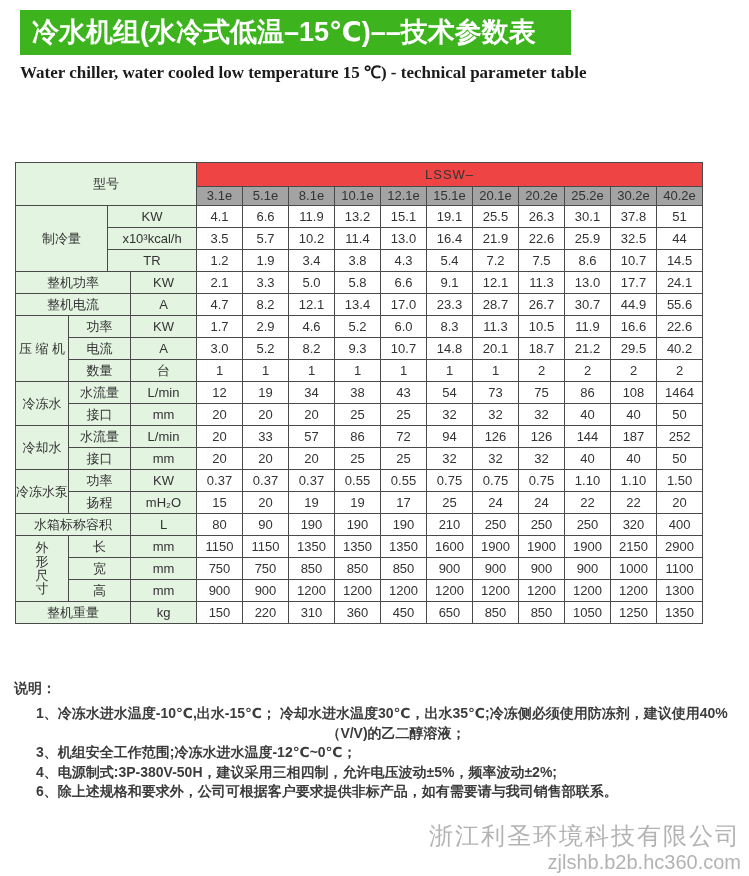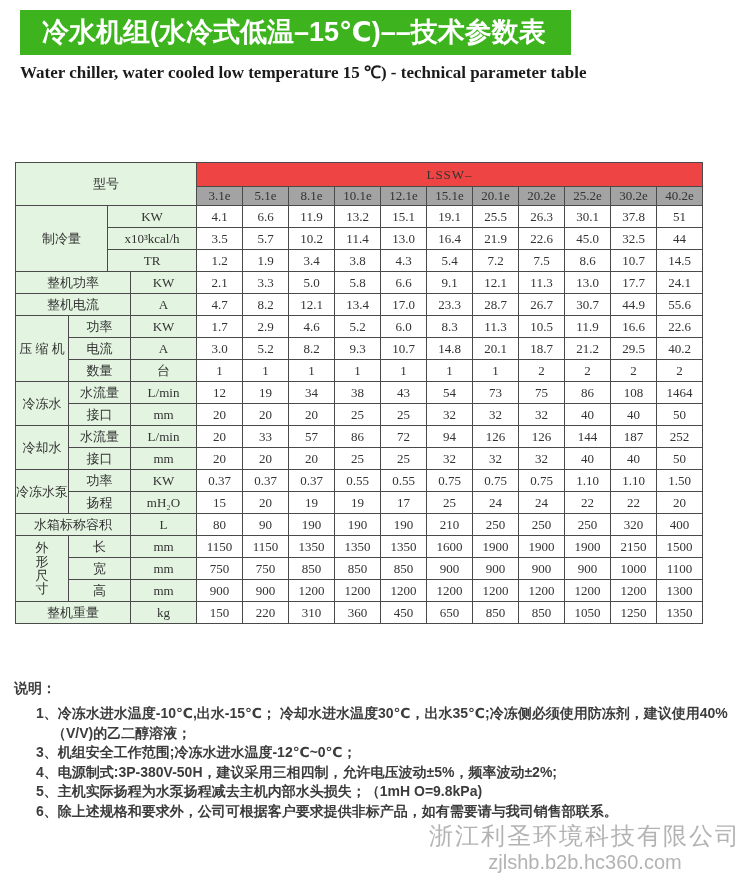--- a/index.html
+++ b/index.html
@@ -9,50 +9,50 @@
     --border:#4a4a4a;
   }
   html,body{margin:0;padding:0;}
   body{
     width:749px;height:876px;position:relative;background:#ffffff;
     font-family:"Liberation Sans","DejaVu Sans",sans-serif;overflow:hidden;
   }
   .banner{
     position:absolute;left:20px;top:10px;width:551px;height:45px;
     background:var(--banner);color:#ffffff;font-weight:bold;font-size:27px;
-    line-height:45px;padding-left:22px;box-sizing:border-box;white-space:nowrap;
+    line-height:45px;padding-left:12px;box-sizing:border-box;white-space:nowrap;
   }
   .subtitle{
     position:absolute;left:20px;top:60px;font-size:17px;font-weight:bold;
     color:#1b1b1b;white-space:nowrap;font-family:Liberation Serif, serif;
   }
   table.spec{
     position:absolute;left:15px;top:162px;width:688px;
-    border-collapse:collapse;table-layout:fixed;font-size:13px;color:#333333;font-family:Liberation Serif, serif;
+    border-collapse:collapse;table-layout:fixed;font-size:13px;color:#333333;
   }
   table.spec th,table.spec td{
     border:1px solid var(--border);text-align:center;vertical-align:middle;
     padding:0;font-weight:normal;height:21px;line-height:1.05;overflow:hidden;
   }
   table.spec thead tr.series-row th{height:23px;}
   table.spec thead tr.models-row th{height:18px;background:#a3a3a3;}
   th.hdr{background:var(--green);}
   th.series{background:#ef4444;letter-spacing:1px;}
   tr.shade td{background:var(--shade);}
   table.spec td{background:#ffffff;}
   th.vert{white-space:pre-line;line-height:1.28;}
   .notes{
     position:absolute;left:14px;top:678px;width:726px;
     font-size:14px;font-weight:bold;color:#3c3c3c;
   }
   .notes-heading{line-height:20px;margin-bottom:6px;}
   .note-line{padding-left:22px;line-height:19.5px;white-space:nowrap;}
-  .note-line.cont{padding-left:38px;}
+  .note-line.cont{padding-left:38px;text-align:center;}
   .footer{
-    position:absolute;right:8px;top:822px;text-align:center;color:#b3b3b3;
+    position:absolute;right:8px;top:822px;text-align:right;color:#b3b3b3;
   }
   .footer-company{font-size:24px;letter-spacing:2px;line-height:28px;}
   .footer-site{font-size:20px;line-height:24px;}
 </style>
 </head>
 <body>
 
 <div class="banner">
   <span>冷水机组(水冷式低温–15℃)––技术参数表</span>
 </div>
@@ -115,21 +115,21 @@
       <tr>
         <th class="hdr" colspan="2">x10³kcal/h</th>
         <td>3.5</td>
         <td>5.7</td>
         <td>10.2</td>
         <td>11.4</td>
         <td>13.0</td>
         <td>16.4</td>
         <td>21.9</td>
         <td>22.6</td>
-        <td>45.0</td>
+        <td>25.9</td>
         <td>32.5</td>
         <td>44</td>
       </tr>
       <tr class="shade">
         <th class="hdr" colspan="2">TR</th>
         <td>1.2</td>
         <td>1.9</td>
         <td>3.4</td>
         <td>3.8</td>
         <td>4.3</td>
@@ -334,21 +334,21 @@
         <td>1150</td>
         <td>1150</td>
         <td>1350</td>
         <td>1350</td>
         <td>1350</td>
         <td>1600</td>
         <td>1900</td>
         <td>1900</td>
         <td>1900</td>
         <td>2150</td>
-        <td>1500</td>
+        <td>2900</td>
       </tr>
       <tr class="shade">
         <th class="hdr" colspan="2">宽</th>
         <th class="hdr">mm</th>
         <td>750</td>
         <td>750</td>
         <td>850</td>
         <td>850</td>
         <td>850</td>
         <td>900</td>
@@ -390,20 +390,19 @@
       </tr>
     </tbody>
 </table>
 
 <div class="notes">
   <div class="notes-heading">说明：</div>
   <div class="note-line">1、冷冻水进水温度-10℃,出水-15℃； 冷却水进水温度30℃，出水35℃;冷冻侧必须使用防冻剂，建议使用40%</div>
   <div class="note-line cont">（V/V)的乙二醇溶液；</div>
   <div class="note-line">3、机组安全工作范围;冷冻水进水温度-12℃~0℃；</div>
   <div class="note-line">4、电源制式:3P-380V-50H，建议采用三相四制，允许电压波动±5%，频率波动±2%;</div>
-  <div class="note-line">5、主机实际扬程为水泵扬程减去主机内部水头损失；（1mH O=9.8kPa)</div>
   <div class="note-line">6、除上述规格和要求外，公司可根据客户要求提供非标产品，如有需要请与我司销售部联系。</div>
 </div>
 
 <div class="footer">
   <div class="footer-company">浙江利圣环境科技有限公司</div>
   <div class="footer-site">zjlshb.b2b.hc360.com</div>
 </div>
 
 </body></html>

